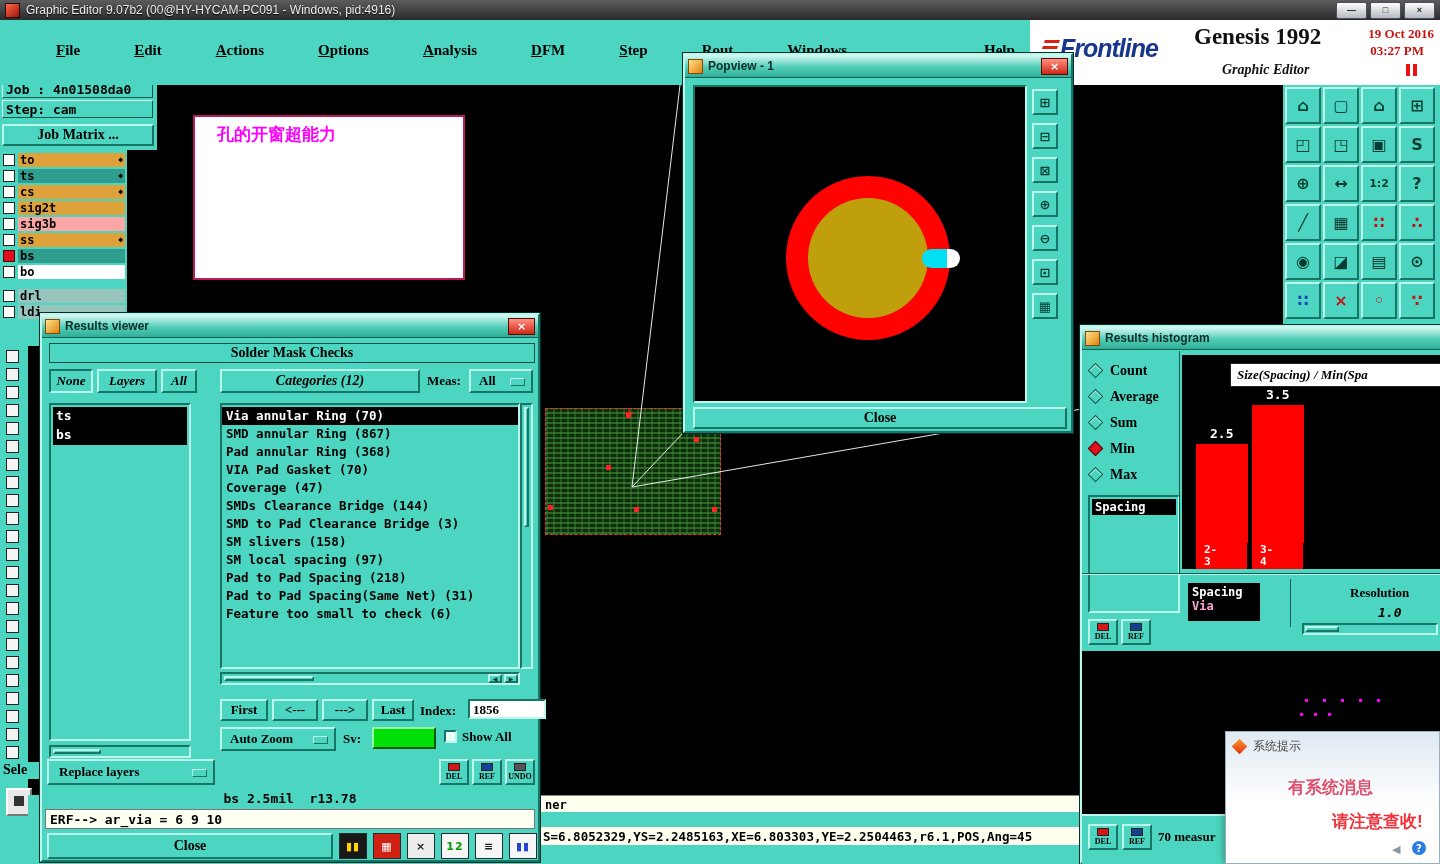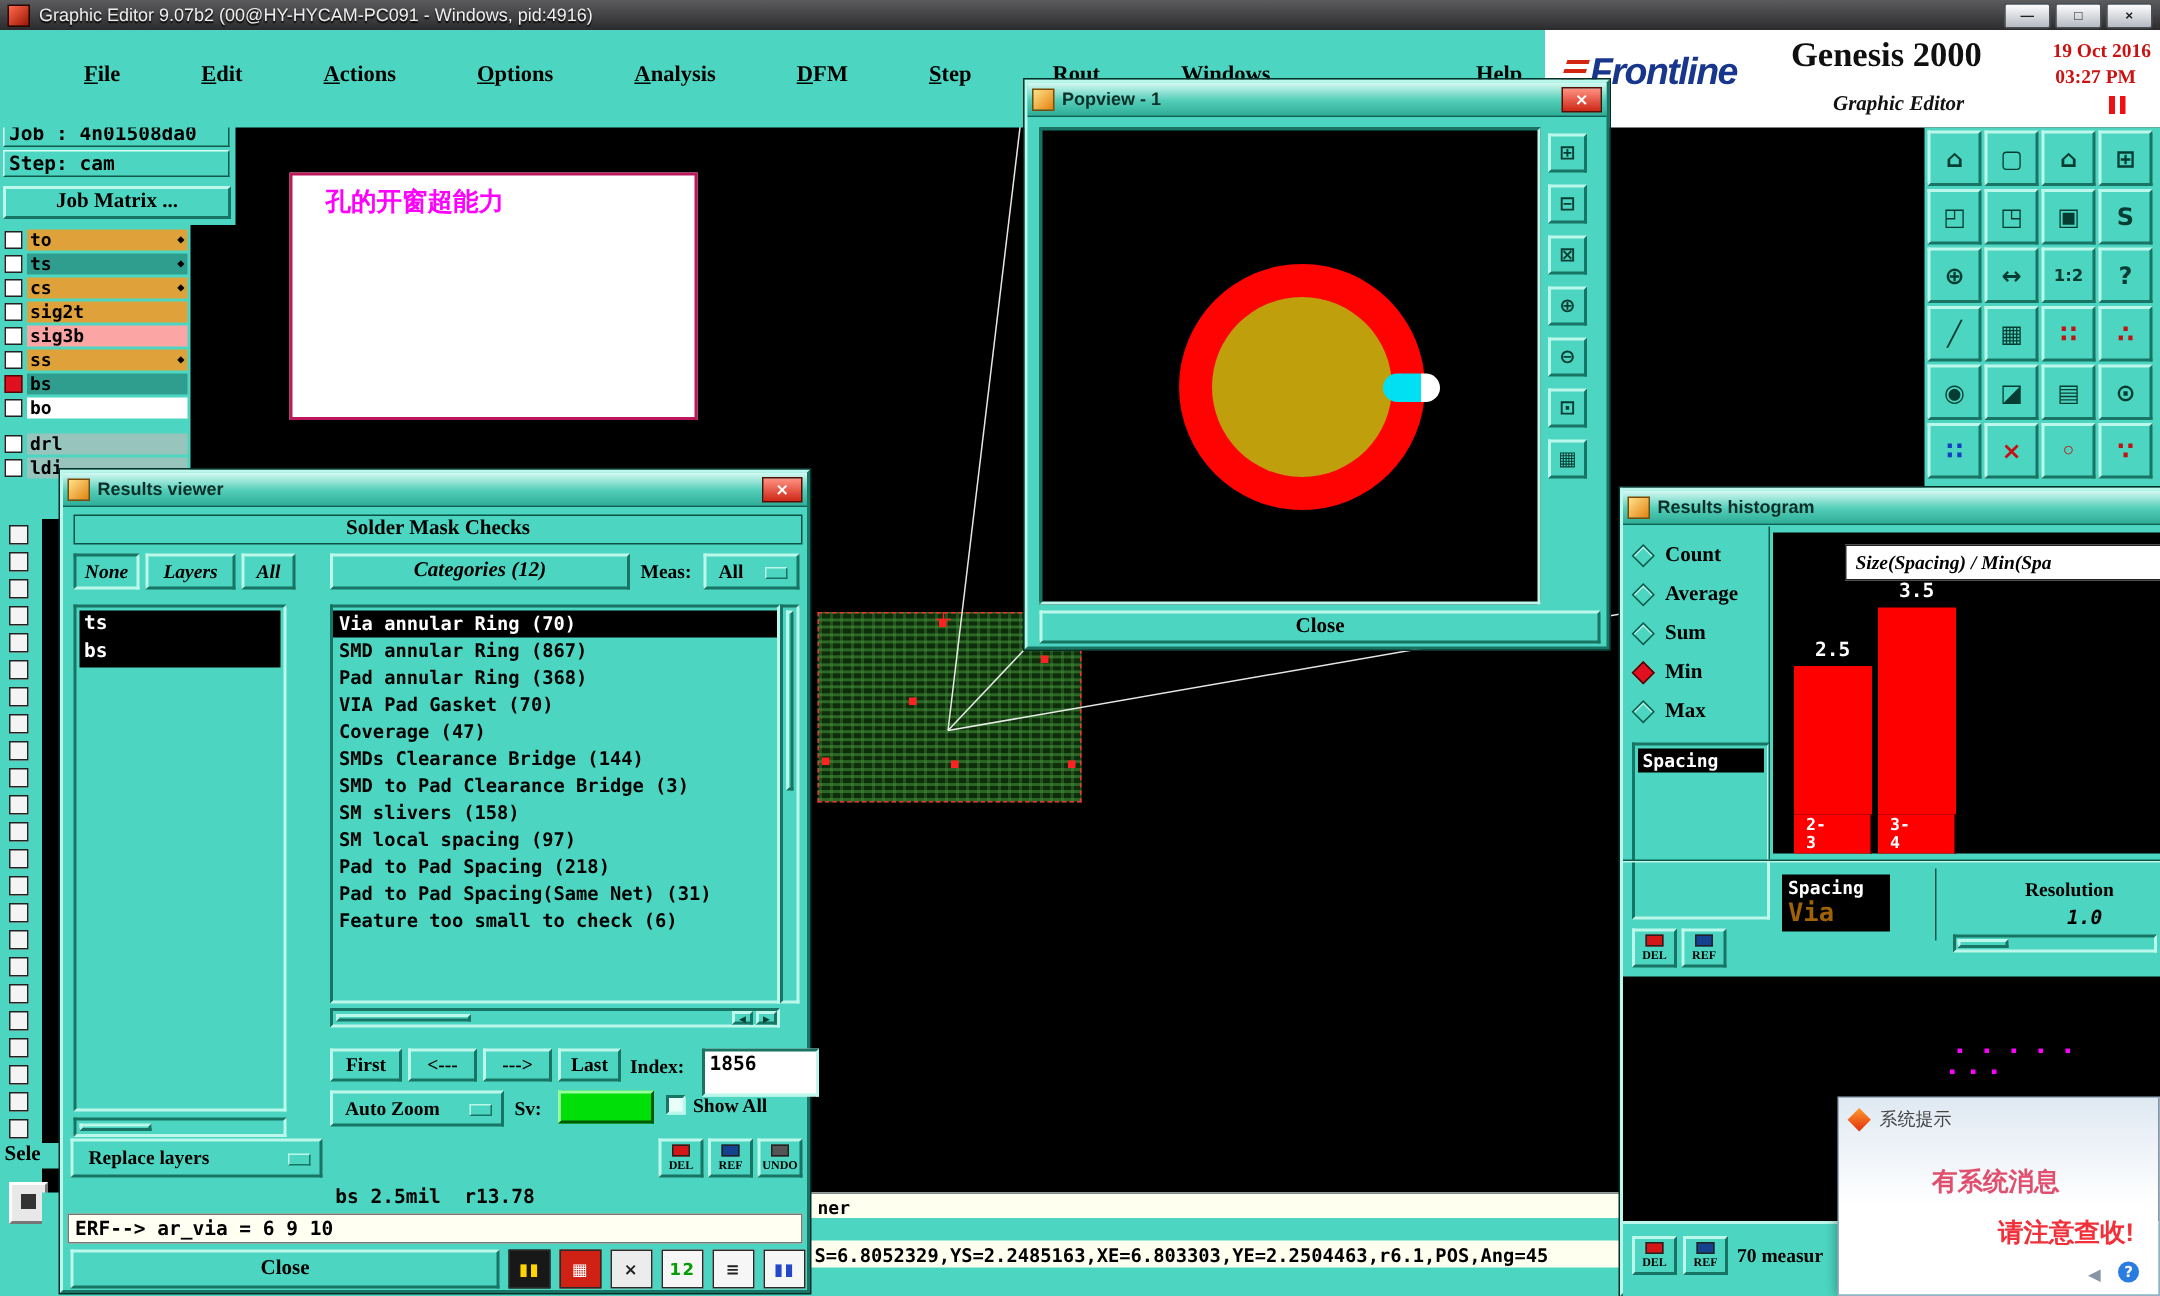--- a/index.html
+++ b/index.html
@@ -204,21 +204,21 @@
         <div class="menu-item"><u>W</u>indows</div>
       </div>
     <div id="menu-help"><u>H</u>elp</div>
   </div>
 
   <div id="branding">
     <div id="logo">
       <div id="logo-stripes"></div>
       <div id="logo-text">Frontline</div>
     </div>
-    <div id="product">Genesis 2000</div>
+    <div id="product">Genesis 1992</div>
     <div id="brand-date">19 Oct 2016</div>
     <div id="brand-time">03:27 PM</div>
     <div id="subtitle">Graphic Editor</div>
     <div id="pause"></div>
   </div>
 
   <div id="right-toolbar">
       <div class="tool-btn">⌂</div>
       <div class="tool-btn">▢</div>
       <div class="tool-btn">⌂</div>
@@ -363,21 +363,21 @@
       <div class="raised hsb-thumb" style="width:90px;"></div>
       <div class="raised sb-arrow" style="position:absolute;right:16px;top:0;">◀</div>
       <div class="raised sb-arrow" style="position:absolute;right:0;top:0;">▶</div>
     </div>
 
     <div class="raised center sb" style="position:absolute;left:178px;top:384px;width:48px;height:22px;font-size:13px;">First</div>
     <div class="raised center sb" style="position:absolute;left:230px;top:384px;width:46px;height:22px;font-size:13px;">&lt;---</div>
     <div class="raised center sb" style="position:absolute;left:280px;top:384px;width:46px;height:22px;font-size:13px;">---&gt;</div>
     <div class="raised center sb" style="position:absolute;left:330px;top:384px;width:42px;height:22px;font-size:13px;">Last</div>
     <div class="sb" style="position:absolute;left:378px;top:388px;font-size:13px;">Index:</div>
-    <div class="input" style="position:absolute;left:426px;top:384px;width:78px;height:32px;">1856</div>
+    <div class="input" style="position:absolute;left:426px;top:384px;width:78px;height:20px;font-family:Liberation Serif, serif;">1856</div>
 
     <div class="raised dropdown sb" style="position:absolute;left:178px;top:412px;width:116px;height:24px;font-size:13px;display:flex;align-items:center;padding-left:8px;">Auto Zoom</div>
     <div class="sb" style="position:absolute;left:301px;top:416px;font-size:13px;">Sv:</div>
     <div style="position:absolute;left:330px;top:412px;width:64px;height:22px;background:#00e008;border:2px solid;border-color:#98ffa0 #005a00 #005a00 #98ffa0;box-sizing:border-box;"></div>
     <div class="sunken" style="position:absolute;left:402px;top:415px;width:13px;height:13px;background:#e8fff9;"></div>
     <div class="sb" style="position:absolute;left:420px;top:414px;font-size:13px;">Show All</div>
 
     <div class="raised dropdown sb" style="position:absolute;left:5px;top:444px;width:168px;height:26px;font-size:13px;display:flex;align-items:center;padding-left:10px;">Replace layers</div>
     <div id="rv-actions" style="left:397px;top:444px;">
         <div class="mini-btn raised">
@@ -457,21 +457,21 @@
         <div class="hbar-lbl mono" style="left: 84px; bottom: 167px; color: rgb(255, 255, 255);">3.5</div>
         <div class="hrange mono" style="left: 14px; color: rgb(255, 255, 255);">2-<br>3</div>
         <div class="hrange mono" style="left: 70px; color: rgb(255, 255, 255);">3-<br>4</div>
       </div>
     <div style="position:absolute;left:148px;top:36px;width:214px;height:24px;background:#fff;border:1px solid #222;box-sizing:border-box;font:bold italic 13px 'Liberation Serif',serif;color:#000;padding:3px 0 0 6px;white-space:nowrap;overflow:hidden;z-index:2;">Size(Spacing) / Min(Spa</div>
 
     <div style="position:absolute;left:0;top:246px;width:358px;border-top:1px solid #0c5a4c;border-bottom:1px solid #bff4ea;"></div>
 
     <div style="position:absolute;left:106px;top:256px;width:72px;height:38px;background:#000;color:#fff;padding:2px 4px;box-sizing:border-box;">
       <div class="mono" style="color:#fff;font-size:12px;">Spacing</div>
-      <div class="mono" style="color:#a16207;font-size:17px;">Via</div>
+      <div class="mono" style="color:#f9a8d4;font-size:12px;">Via</div>
     </div>
     <div style="position:absolute;left:208px;top:252px;height:48px;border-left:1px solid #0c5a4c;"></div>
     <div class="sb" style="position:absolute;left:268px;top:258px;font-size:13px;">Resolution</div>
     <div class="mono" style="position:absolute;left:296px;top:278px;font-size:13px;font-style:italic;">1.0</div>
     <div class="sunken" style="position:absolute;left:220px;top:296px;width:136px;height:12px;">
       <div class="raised" style="position:absolute;left:1px;top:1px;width:34px;height:6px;"></div>
     </div>
 
     <div id="hist-blackpanel">
         <div class="mdot" style="left: 223px; top: 48px;"></div>

